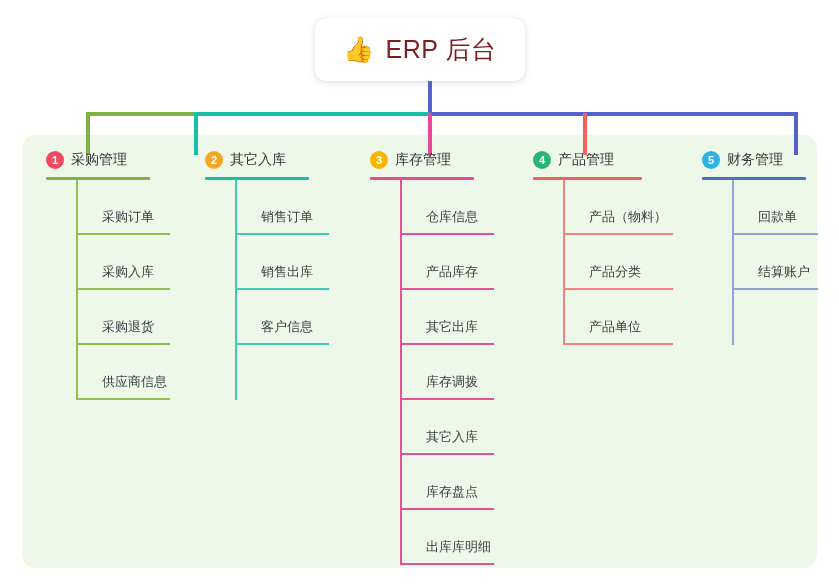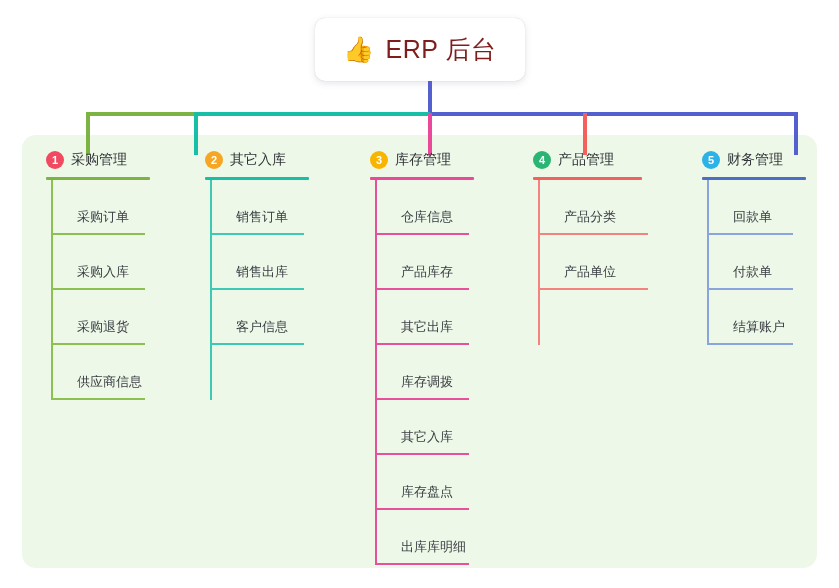--- a/index.html
+++ b/index.html
@@ -71,21 +71,21 @@
     flex:0 0 auto;
   }
   .col-title{
     font-size:14px;color:#303338;white-space:nowrap;
   }
   .head-rule{
     height:3px;margin-top:5px;border-radius:1px;
   }
 
   
-  .leaves{position:relative;margin-left:5px;padding-left:18px;}
+  .leaves{position:relative;margin-left:30px;padding-left:18px;}
   .spine{position:absolute;left:0;top:0;width:2px;}
   .leaf{
     position:relative;height:55px;
   }
   .leaf-label{
     position:absolute;left:8px;bottom:9px;
     font-size:13px;color:#3a3d42;white-space:nowrap;
   }
   .leaf-rule{
     position:absolute;left:-18px;bottom:0;height:2px;
@@ -211,20 +211,24 @@
       </div>
       <div class="col c4">
         <div class="col-head">
           <span class="badge" style="background: rgb(43, 181, 115);">4</span>
           <span class="col-title">产品管理</span>
         </div>
         <div class="head-rule" style="background: rgb(244, 97, 92); width: 109px;"></div>
         <div class="leaves">
           <div class="spine" style="background: rgb(244, 131, 127); height: 165px;"></div>
           <div class="leaf">
+            <span class="leaf-label">产品（物料）</span>
+            <div class="leaf-rule" style="background: rgb(244, 131, 127); width: 110px;"></div>
+          </div>
+          <div class="leaf">
             <span class="leaf-label">产品分类</span>
             <div class="leaf-rule" style="background: rgb(244, 131, 127); width: 110px;"></div>
           </div>
           <div class="leaf">
             <span class="leaf-label">产品单位</span>
             <div class="leaf-rule" style="background: rgb(244, 131, 127); width: 110px;"></div>
           </div>
         </div>
       </div>
       <div class="col c5">
@@ -233,24 +237,20 @@
           <span class="col-title">财务管理</span>
         </div>
         <div class="head-rule" style="background: rgb(74, 111, 196); width: 104px;"></div>
         <div class="leaves">
           <div class="spine" style="background: rgb(138, 164, 221); height: 165px;"></div>
           <div class="leaf">
             <span class="leaf-label">回款单</span>
             <div class="leaf-rule" style="background: rgb(138, 164, 221); width: 86px;"></div>
           </div>
           <div class="leaf">
-            <span class="leaf-label">付款单</span>
-            <div class="leaf-rule" style="background: rgb(138, 164, 221); width: 86px;"></div>
-          </div>
-          <div class="leaf">
             <span class="leaf-label">结算账户</span>
             <div class="leaf-rule" style="background: rgb(138, 164, 221); width: 86px;"></div>
           </div>
         </div>
       </div>
     </div>
 
 </div>
 
 </body></html>

